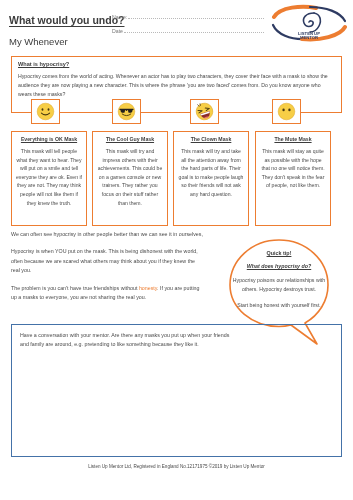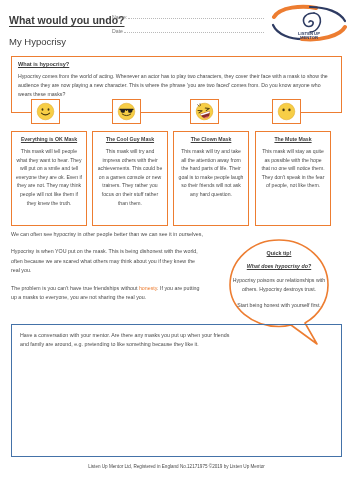--- a/index.html
+++ b/index.html
@@ -110,21 +110,21 @@
     text-align: center; font-size: 4.6px; color:#4a4a4a;
   }
 </style>
 </head>
 <body>
 
 <div class="page">
 
   <div class="header">
     <div class="title-main">What would you undo?</div>
-    <div class="title-sub">My Hypocrisy</div>
+    <div class="title-sub">My Whenever</div>
 
     <div class="field-row name">
       <span class="field-label">Name:</span>
       <span class="dots"></span>
     </div>
     <div class="field-row date">
       <span class="field-label">Date</span>
       <span class="dots"></span>
     </div>
 

